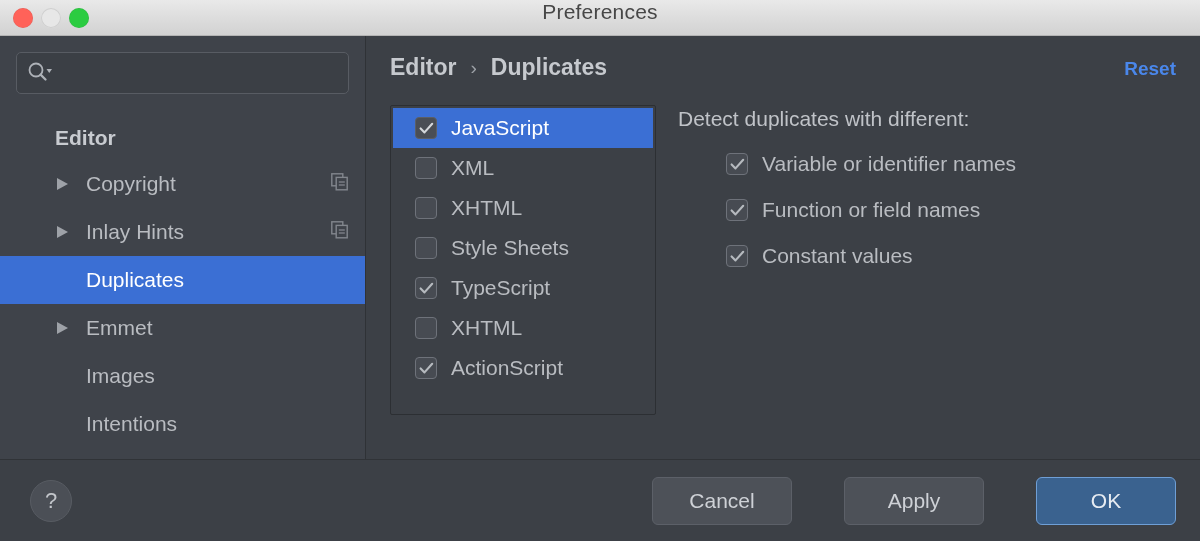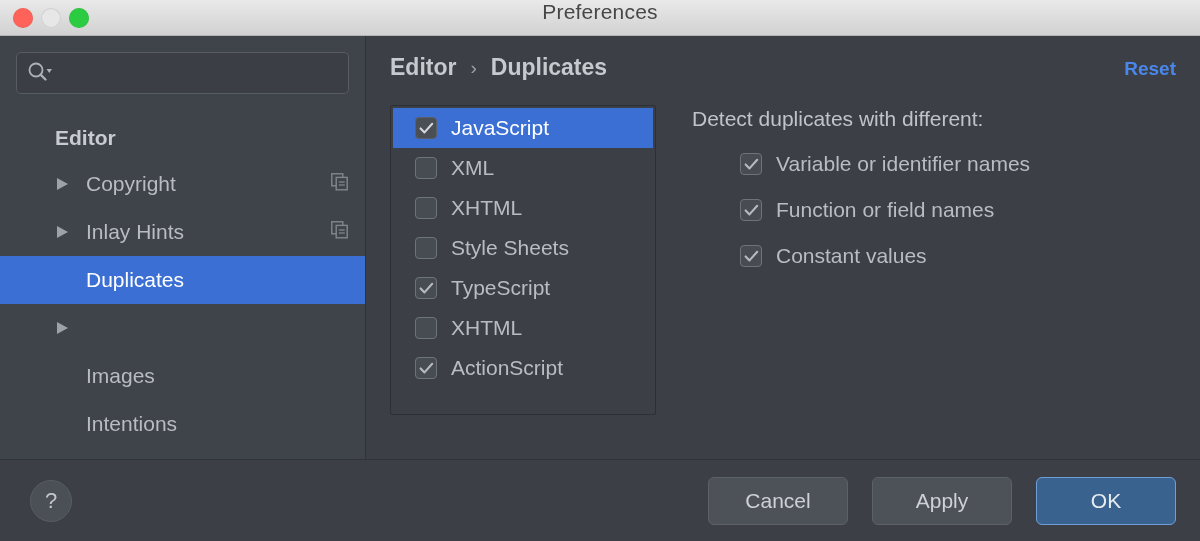--- a/index.html
+++ b/index.html
@@ -164,21 +164,21 @@
   }
   .reset-link {
     font-size: 19px;
     font-weight: bold;
     color: #4a87eb;
     cursor: pointer;
   }
 
   .panes {
     display: flex;
-    gap: 36px;
+    gap: 22px;
     align-items: flex-start;
   }
 
   .lang-list {
     width: 266px;
     flex: 0 0 266px;
     height: 310px;
     background: #3c4046;
     border: 1px solid #2c2f33;
     border-radius: 2px;
@@ -258,20 +258,21 @@
     border-radius: 6px;
     border: 1px solid #5c6068;
     background: #4d5158;
     color: #ced1d6;
     font-size: 21px;
     font-family: "Liberation Sans", sans-serif;
     cursor: pointer;
     display: flex;
     align-items: center;
     justify-content: center;
+    margin-left: 28px;
   }
   .btn.primary {
     background: #3a628f;
     border: 1px solid #6f9fd6;
     color: #e7ecf2;
   }
 </style>
 </head>
 <body>
 
@@ -345,20 +346,21 @@
           <span class="twisty empty"></span>
           <span class="tree-label">Duplicates</span>
         </div>
 
         <div class="tree-row">
           <span class="twisty">
             <svg width="13" height="14" viewBox="0 0 13 14">
                 <polygon points="1,1 12,7 1,13" fill="#9ea2a8"></polygon>
               </svg>
           </span>
+          <span class="tree-label">Emmet</span>
         </div>
 
         <div class="tree-row">
           <span class="twisty empty"></span>
           <span class="tree-label">Images</span>
         </div>
 
         <div class="tree-row">
           <span class="twisty empty"></span>
           <span class="tree-label">Intentions</span>

